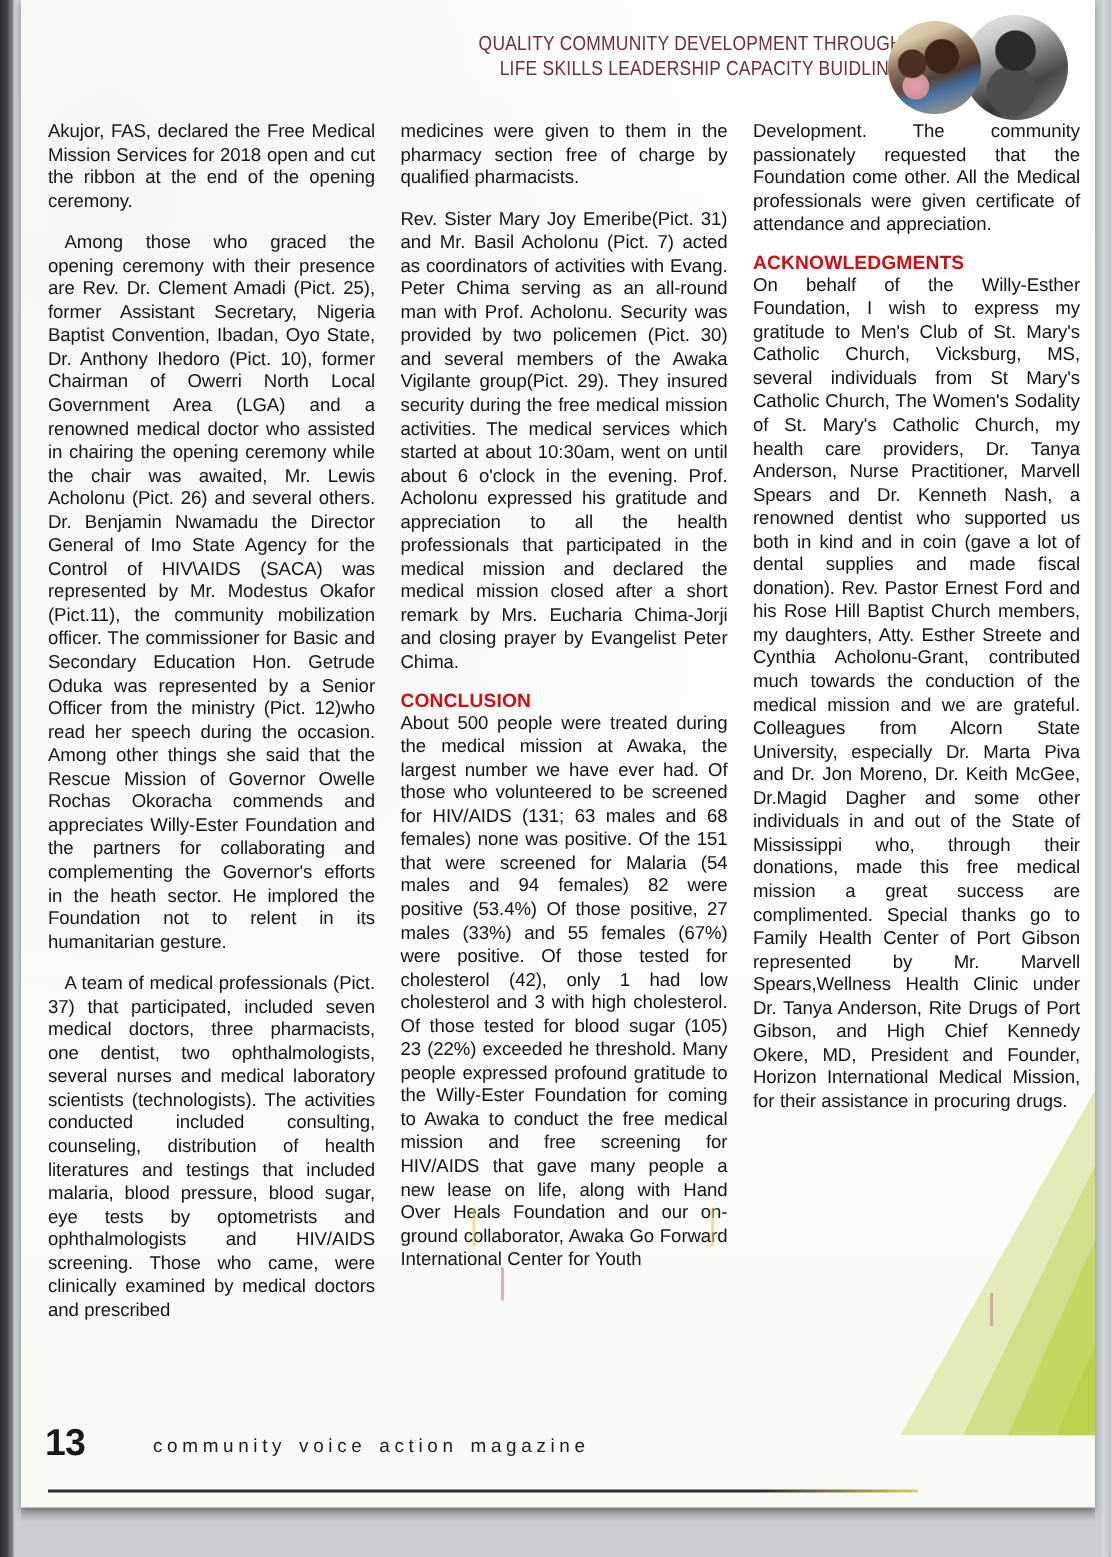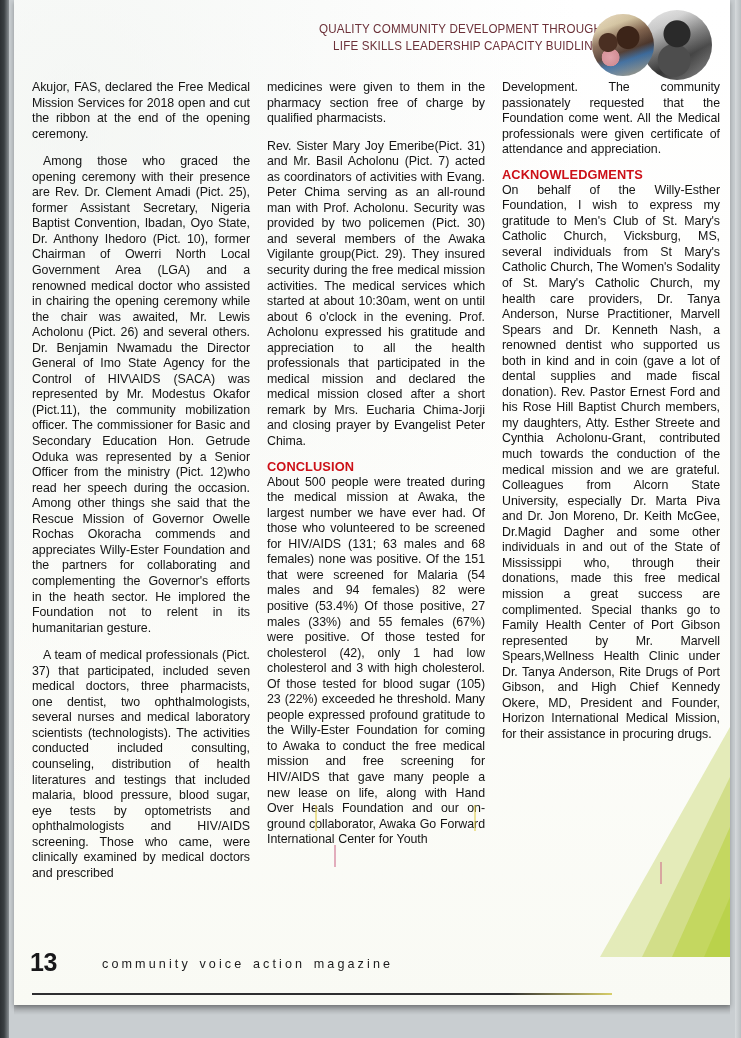--- a/index.html
+++ b/index.html
@@ -276,21 +276,21 @@
       </div>
 
       <div class="col">
         <p>medicines were given to them in the pharmacy section free of charge by qualified pharmacists.</p>
         <p>Rev. Sister Mary Joy Emeribe(Pict. 31) and Mr. Basil Acholonu (Pict. 7) acted as coordinators of activities with Evang. Peter Chima serving as an all-round man with Prof. Acholonu. Security was provided by two policemen (Pict. 30) and several members of the Awaka Vigilante group(Pict. 29). They insured security during the free medical mission activities. The medical services which started at about 10:30am, went on until about 6 o'clock in the evening. Prof. Acholonu expressed his gratitude and appreciation to all the health professionals that participated in the medical mission and declared the medical mission closed after a short remark by Mrs. Eucharia Chima-Jorji and closing prayer by Evangelist Peter Chima.</p>
         <h2 class="section-head">CONCLUSION</h2>
         <p>About 500 people were treated during the medical mission at Awaka, the largest number we have ever had. Of those who volunteered to be screened for HIV/AIDS (131; 63 males and 68 females) none was positive. Of the 151 that were screened for Malaria (54 males and 94 females) 82 were positive (53.4%) Of those positive, 27 males (33%) and 55 females (67%) were positive. Of those tested for cholesterol (42), only 1 had low cholesterol and 3 with high cholesterol. Of those tested for blood sugar (105) 23 (22%) exceeded he threshold. Many people expressed profound gratitude to the Willy-Ester Foundation for coming to Awaka to conduct the free medical mission and free screening for HIV/AIDS that gave many people a new lease on life, along with Hand Over Heals Foundation and our on-ground collaborator, Awaka Go Forward International Center for Youth</p>
       </div>
 
       <div class="col">
-        <p>Development. The community passionately requested that the Foundation come went. All the Medical professionals were given certificate of attendance and appreciation.</p>
+        <p>Development. The community passionately requested that the Foundation come other. All the Medical professionals were given certificate of attendance and appreciation.</p>
         <h2 class="section-head">ACKNOWLEDGMENTS</h2>
         <p>On behalf of the Willy-Esther Foundation, I wish to express my gratitude to Men's Club of St. Mary's Catholic Church, Vicksburg, MS, several individuals from St Mary's Catholic Church, The Women's Sodality of St. Mary's Catholic Church, my health care providers, Dr. Tanya Anderson, Nurse Practitioner, Marvell Spears and Dr. Kenneth Nash, a renowned dentist who supported us both in kind and in coin (gave a lot of dental supplies and made fiscal donation). Rev. Pastor Ernest Ford and his Rose Hill Baptist Church members, my daughters, Atty. Esther Streete and Cynthia Acholonu-Grant, contributed much towards the conduction of the medical mission and we are grateful. Colleagues from Alcorn State University, especially Dr. Marta Piva and Dr. Jon Moreno, Dr. Keith McGee, Dr.Magid Dagher and some other individuals in and out of the State of Mississippi who, through their donations, made this free medical mission a great success are complimented. Special thanks go to Family Health Center of Port Gibson represented by Mr. Marvell Spears,Wellness Health Clinic under Dr. Tanya Anderson, Rite Drugs of Port Gibson, and High Chief Kennedy Okere, MD, President and Founder, Horizon International Medical Mission, for their assistance in procuring drugs.</p>
       </div>
 
     </div>
 
     <div class="mark mark-yellow" style="left:301px; top:805px;"></div>
     <div class="mark mark-yellow" style="left:460px; top:805px;"></div>
     <div class="mark mark-pink" style="left:320px; top:845px;"></div>
     <div class="mark mark-pink" style="left:646px; top:862px;"></div>

